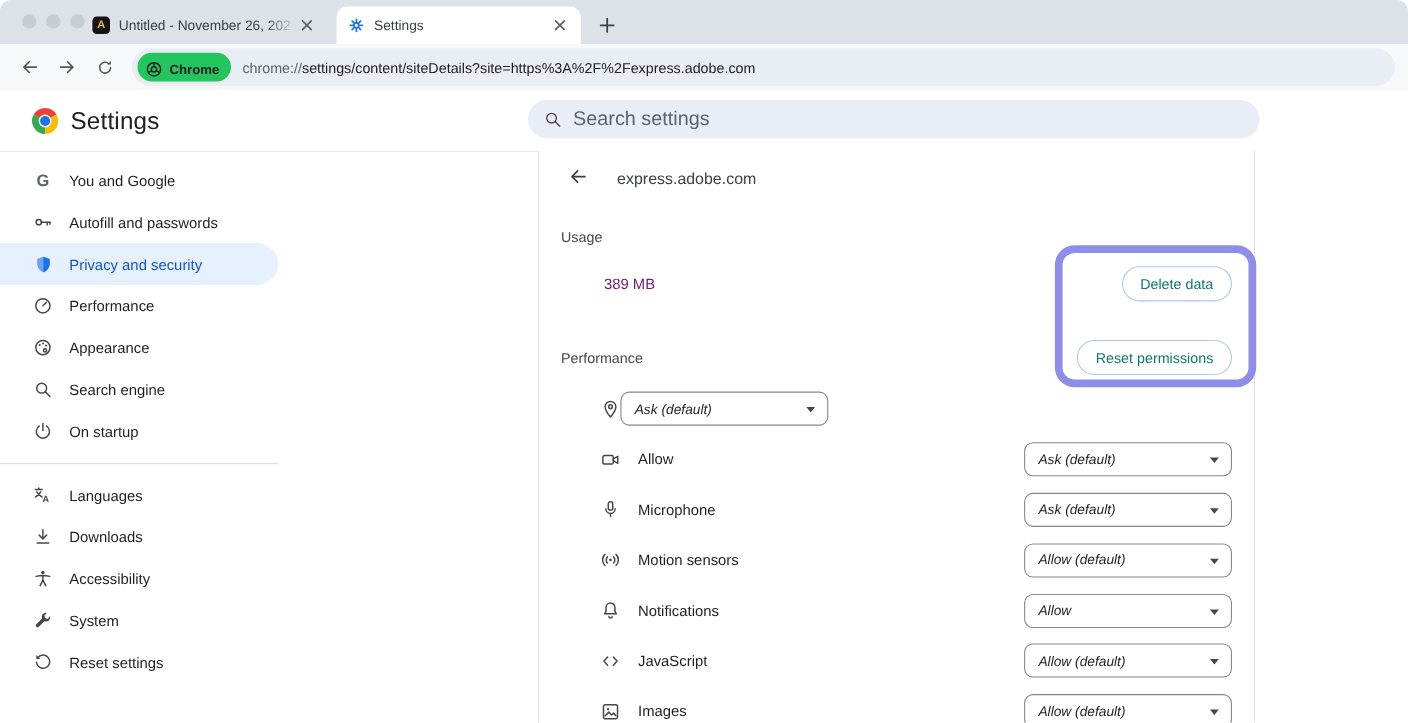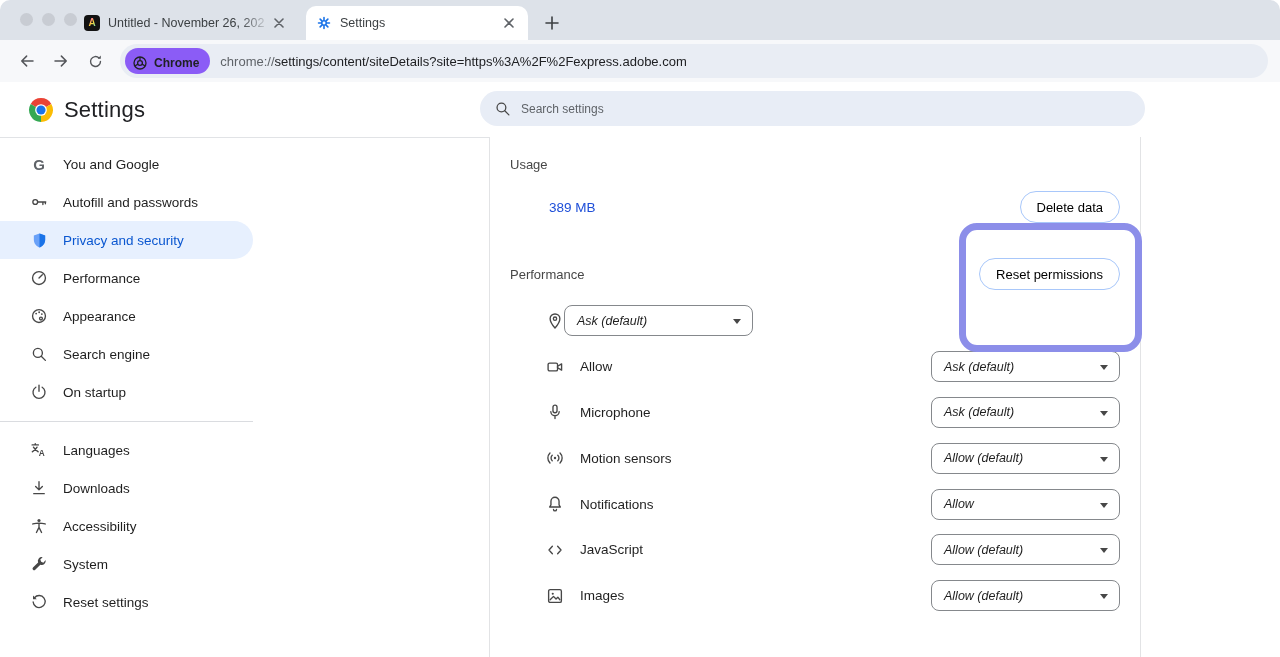--- a/index.html
+++ b/index.html
@@ -20,32 +20,32 @@
   .tab-close { width:18px; height:18px; border-radius:50%; display:flex; align-items:center; justify-content:center; flex:0 0 18px; }
   .express-badge { width:16px; height:16px; background:#121212; border-radius:4px; display:flex; align-items:center; justify-content:center;
     font-size:10px; font-weight:700; background-clip:border-box; }
   .express-badge i { font-style:normal; background:linear-gradient(135deg,#ff3bd4,#ffd43a,#38e1d5); -webkit-background-clip:text; background-clip:text; color:transparent; line-height:1; }
   .newtab { width:28px; height:28px; margin:0 0 3px 10px; border-radius:50%; display:flex; align-items:center; justify-content:center; }
 
   
   .toolbar { height:42px; background:#f7f8fa; display:flex; align-items:center; padding:0 12px 0 10px; }
   .navbtn { width:28px; height:28px; display:flex; align-items:center; justify-content:center; margin:0 3px; border-radius:50%; }
   .omnibox { flex:1; height:34px; margin-left:8px; background:#e9edf4; border-radius:17px; display:flex; align-items:center; padding:0 14px 0 5px; }
-  .chip { height:26px; background:#8b5cf6; border-radius:13px; display:flex; align-items:center; padding:4px 11px 0 7px; gap:6px; }
+  .chip { height:26px; background:#22c55e; border-radius:13px; display:flex; align-items:center; padding:4px 11px 0 7px; gap:6px; }
   .chip b { font-size:12px; color:#202124; }
   .url { margin-left:10px; font-size:13px; color:#202124; white-space:nowrap; }
   .url .scheme { color:#5f6368; }
 
   
   .setheader { height:55px; background:#fff; position:relative; display:flex; align-items:center; }
   .setheader .logo { margin-left:28px; width:26px; height:26px; }
   .setheader h1 { margin-left:10px; font-size:22px; font-weight:500; color:#202124; letter-spacing:.2px; }
   .searchpill { position:absolute; left:480px; top:9px; width:665px; height:35px; background:#e8edf6; border-radius:18px;
     display:flex; align-items:center; padding:0 14px; gap:10px; }
-  .searchpill input { border:none; outline:none; background:transparent; font-size:12px; color:#202124; flex:1;
+  .searchpill input { border:none; outline:none; background:transparent; font-size:18px; color:#202124; flex:1;
     font-family:"Liberation Sans", sans-serif; }
   .searchpill input::placeholder { color:#5f6368; }
 
   
   .main { display:flex; height:520px; }
   .sidebar { width:489px; border-top:1px solid #e1e3e6; padding-top:7px; }
   .nav-item { width:253px; height:38px; display:flex; align-items:center; gap:15px; padding-left:30px;
     font-size:13.5px; font-weight:500; color:#1f1f1f; border-radius:0 19px 19px 0; cursor:pointer; }
   .nav-item .nicon { width:18px; height:18px; flex:0 0 18px; display:flex; align-items:center; justify-content:center; }
   .nav-item.selected { background:#e7f0fe; color:#0b57d0; }
@@ -54,24 +54,24 @@
 
   .card { width:652px; border-left:1px solid #e2e3e5; border-right:1px solid #e2e3e5; position:relative; background:#fff; }
   .spacer { flex:1; background:#fff; }
 
   .site-header { height:51px; display:flex; align-items:center; padding-left:26px; }
   .site-name { margin-left:26px; font-size:14.5px; color:#3c4043; }
   .section-label { margin:0 20px; font-size:13px; color:#474747; }
   .usage-label { margin-top:20px; }
   .usage-row { margin-top:6px; height:58px; display:flex; align-items:center; justify-content:space-between;
     padding:0 20px 0 59px; }
-  .usage-value { font-size:13.5px; color:#1d4ed8; }
+  .usage-value { font-size:13.5px; color:#701a75; }
   .perm-header { margin-top:19px; height:38px; display:flex; align-items:center; justify-content:space-between; padding:0 20px; }
   .pill-btn { height:32px; padding:0 16px; border:1px solid #a8c7fa; border-radius:16px; background:#fff;
-    color:#000000; font-size:13px; font-weight:500; display:inline-flex; align-items:center; cursor:pointer;
+    color:#0f766e; font-size:13px; font-weight:500; display:inline-flex; align-items:center; cursor:pointer;
     font-family:"Liberation Sans", sans-serif; }
   .perm-rows { margin-top:5px; }
   .perm-row { height:45.8px; display:flex; align-items:center; padding:0 20px 0 55px; }
   .picon { width:19px; height:19px; flex:0 0 19px; display:flex; align-items:center; justify-content:center; }
   .plabel { margin-left:16px; font-size:13.5px; color:#1f1f1f; flex:1; }
   .pselect { width:189px; height:31px; border:1px solid #85888c; border-radius:8px; background:#fff;
     display:flex; align-items:center; padding:0 12px; position:relative; cursor:pointer; }
   .pselect .val { font-size:12.5px; color:#1f1f1f;font-style:italic; }
   .caret { position:absolute; right:11px; top:13px; width:0; height:0;
     border-left:4.5px solid transparent; border-right:4.5px solid transparent; border-top:5px solid #474747; }
@@ -282,20 +282,28 @@
             <path d="M4 3.2v5h5z" fill="#474747"></path>
           </svg>
         </span>
         <span>Reset settings</span>
       </div>
     </div>
 
     <div class="card">
       <div class="highlight-box"></div>
 
+      <div class="site-header">
+        <span>
+          <svg width="19" height="19" viewBox="0 0 24 24">
+              <path d="M20 12H5M11.5 5.5L5 12l6.5 6.5" fill="none" stroke="#3c4043" stroke-width="2" stroke-linecap="round" stroke-linejoin="round"></path>
+            </svg>
+        </span>
+        <span class="site-name">express.adobe.com</span>
+      </div>
 
       <div class="section-label usage-label">Usage</div>
       <div class="usage-row">
         <span class="usage-value">389 MB</span>
         <button class="pill-btn">Delete data</button>
       </div>
 
       <div class="perm-header">
         <span class="section-label" style="margin:0">Performance</span>
         <button class="pill-btn">Reset permissions</button>

